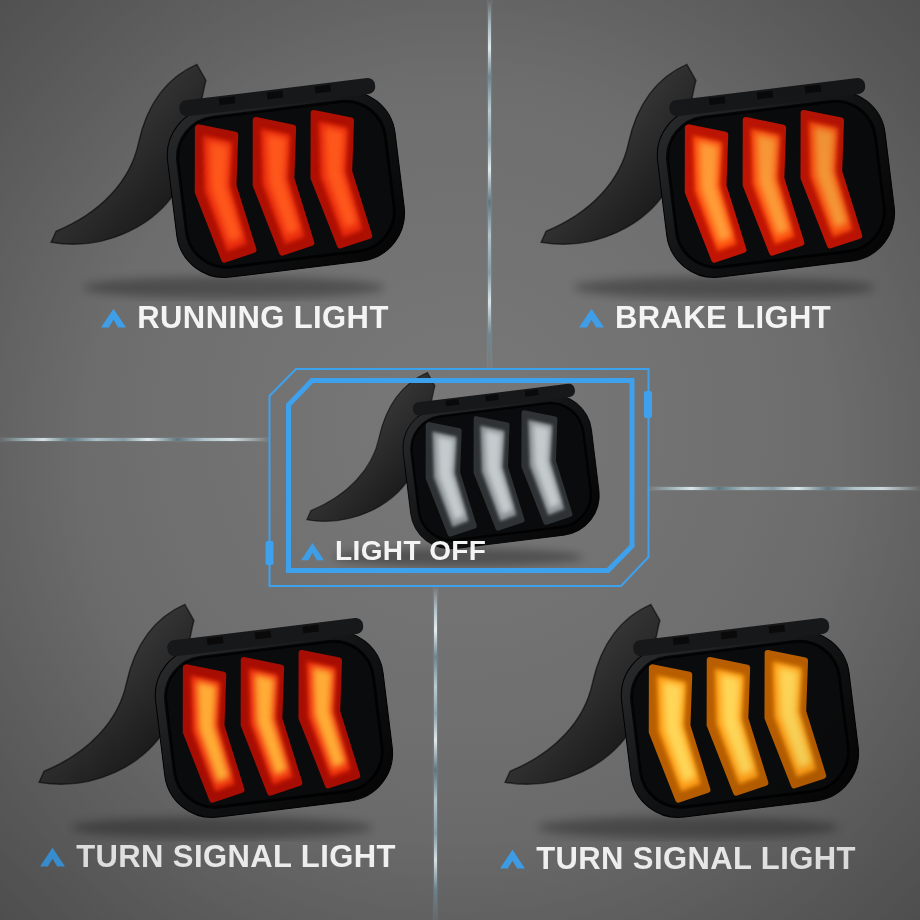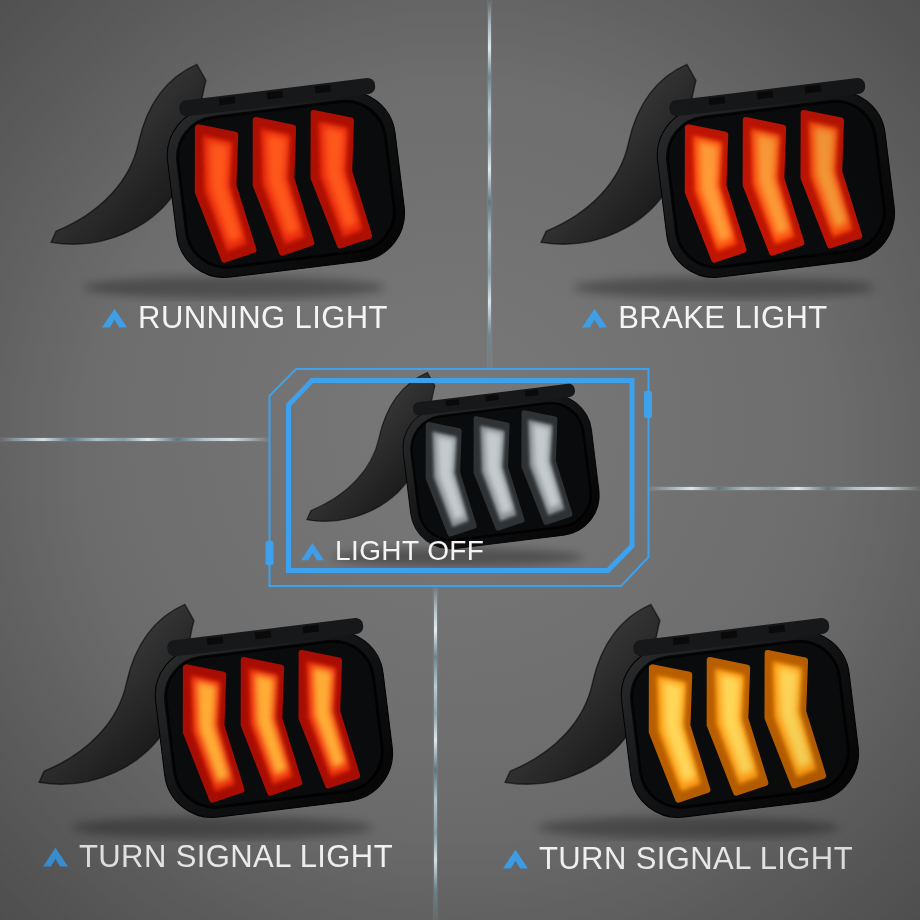--- a/index.html
+++ b/index.html
@@ -25,21 +25,21 @@
     background:linear-gradient(90deg,
       rgba(190,210,220,.08) 0%, #9db4bd 8%, #e8f4f8 16%, #5c7a86 26%,
       #b3c9d1 36%, #87a0aa 46%, #eaf6fa 55%, #5e7883 66%,
       #b9cdd6 76%, #dcebf1 86%, rgba(160,180,190,.1) 100%);
     box-shadow:0 0 2px rgba(220,240,250,.3);
   }
   .cell{position:absolute;margin:0;padding:0;}
   .lamp{position:absolute;display:block;}
   .caption{
     position:absolute;display:flex;align-items:center;gap:11px;
-    color:var(--text,#f4f4f4);font-weight:400;letter-spacing:.4px;white-space:nowrap;
+    color:var(--text,#f4f4f4);font-weight:700;letter-spacing:.4px;white-space:nowrap;
   }
   .caption.centered{left:0;right:0;justify-content:center;}
   .caption .label{line-height:1;}
   .cap-lg{font-size:31px;}
   .cap-md{font-size:28px;}
   .arrow{display:block;fill:var(--arrow-blue,#3e9ee8);}
   .frame-svg{position:absolute;left:0;top:0;pointer-events:none;}
 </style>
 </head>
 <body>

